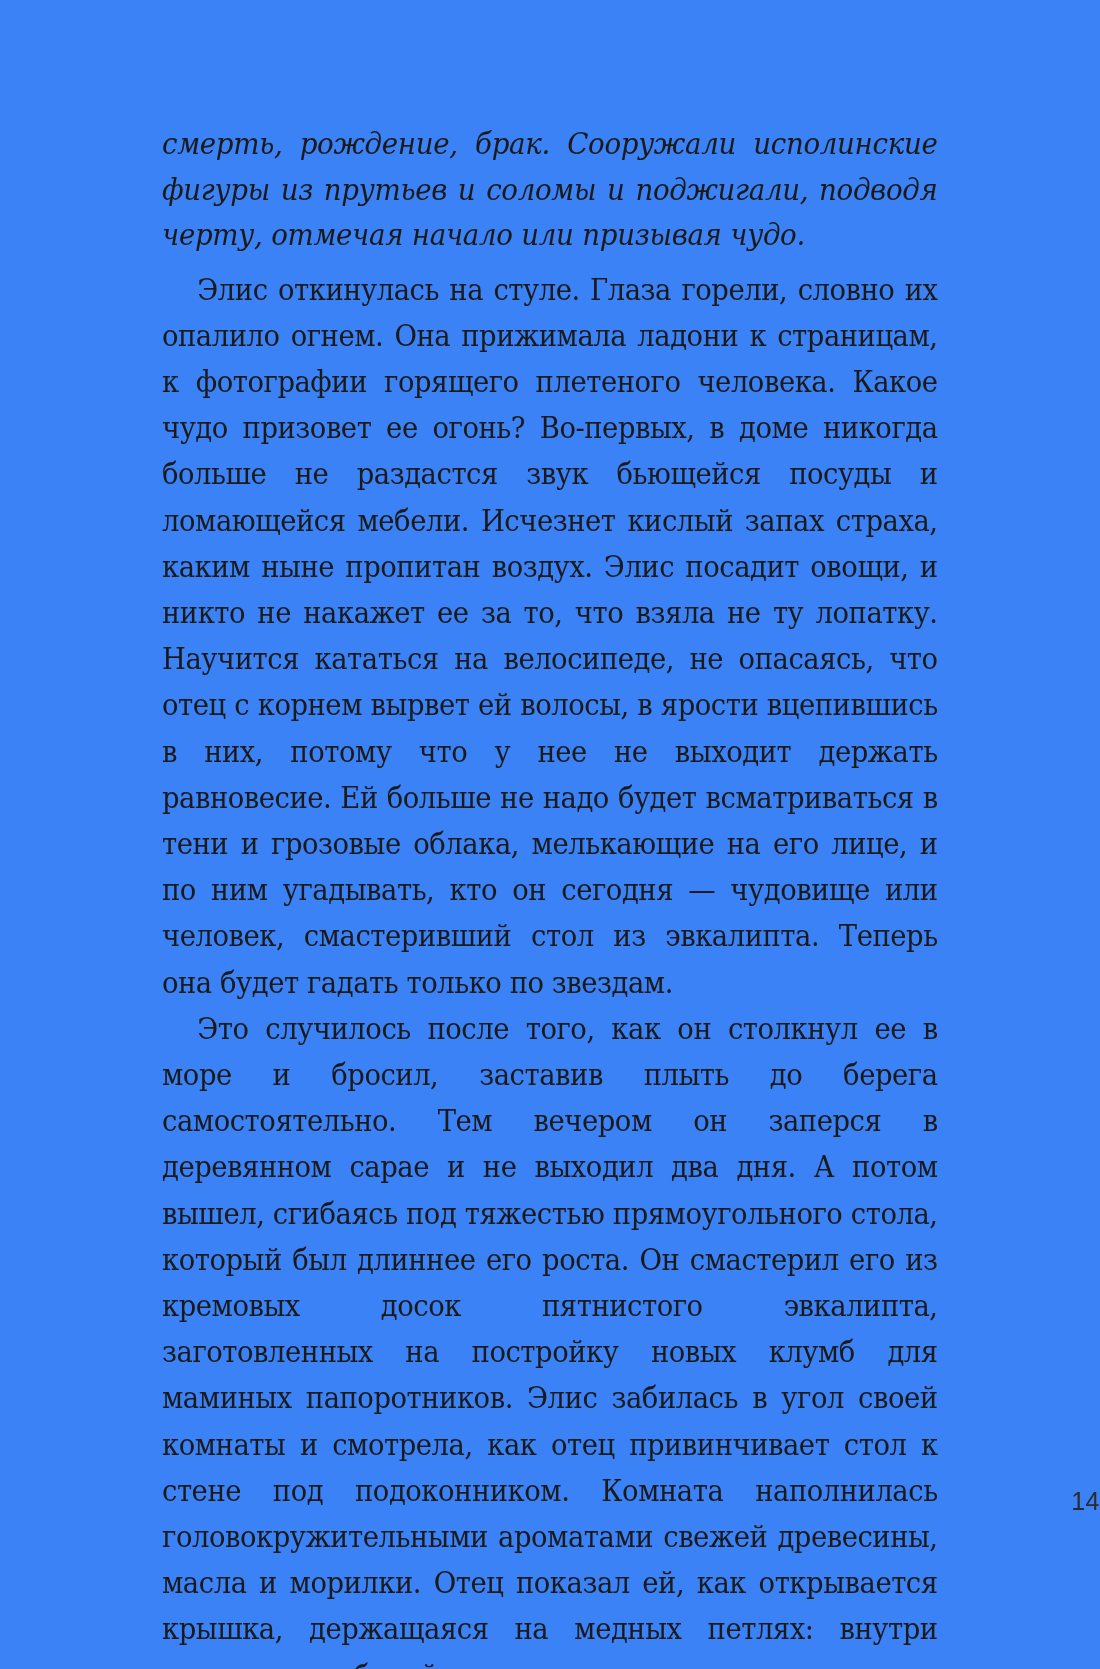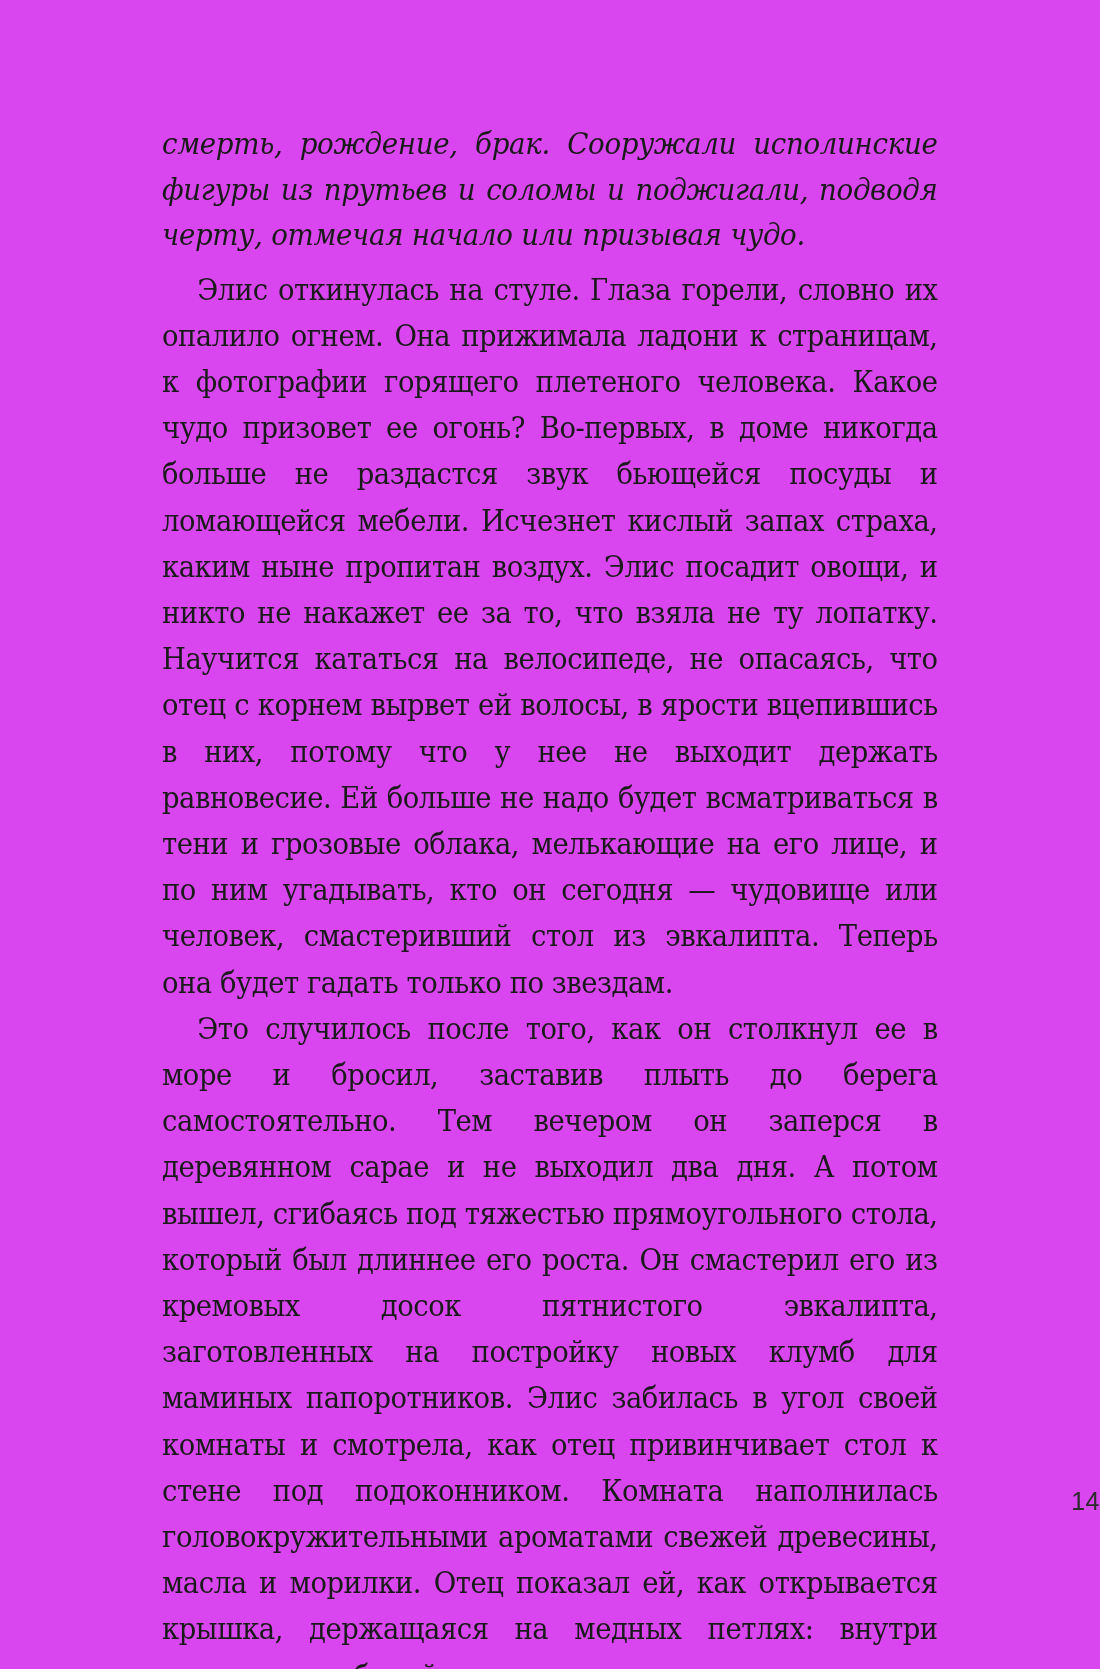--- a/index.html
+++ b/index.html
@@ -13,21 +13,21 @@
     position: relative;
     overflow: hidden;
     font-family: "Liberation Serif", "DejaVu Serif", serif;
     color: #1a1a1a;
     -webkit-font-smoothing: antialiased;
   }
 
   .page {
     position: absolute;
     inset: 0;
-    background: #d946ef;
+    background: #3b82f6;
   }
 
   .text-block {
     position: absolute;
     left: 162px;
     top: 122px;
     width: 776px;
   }
 
   

